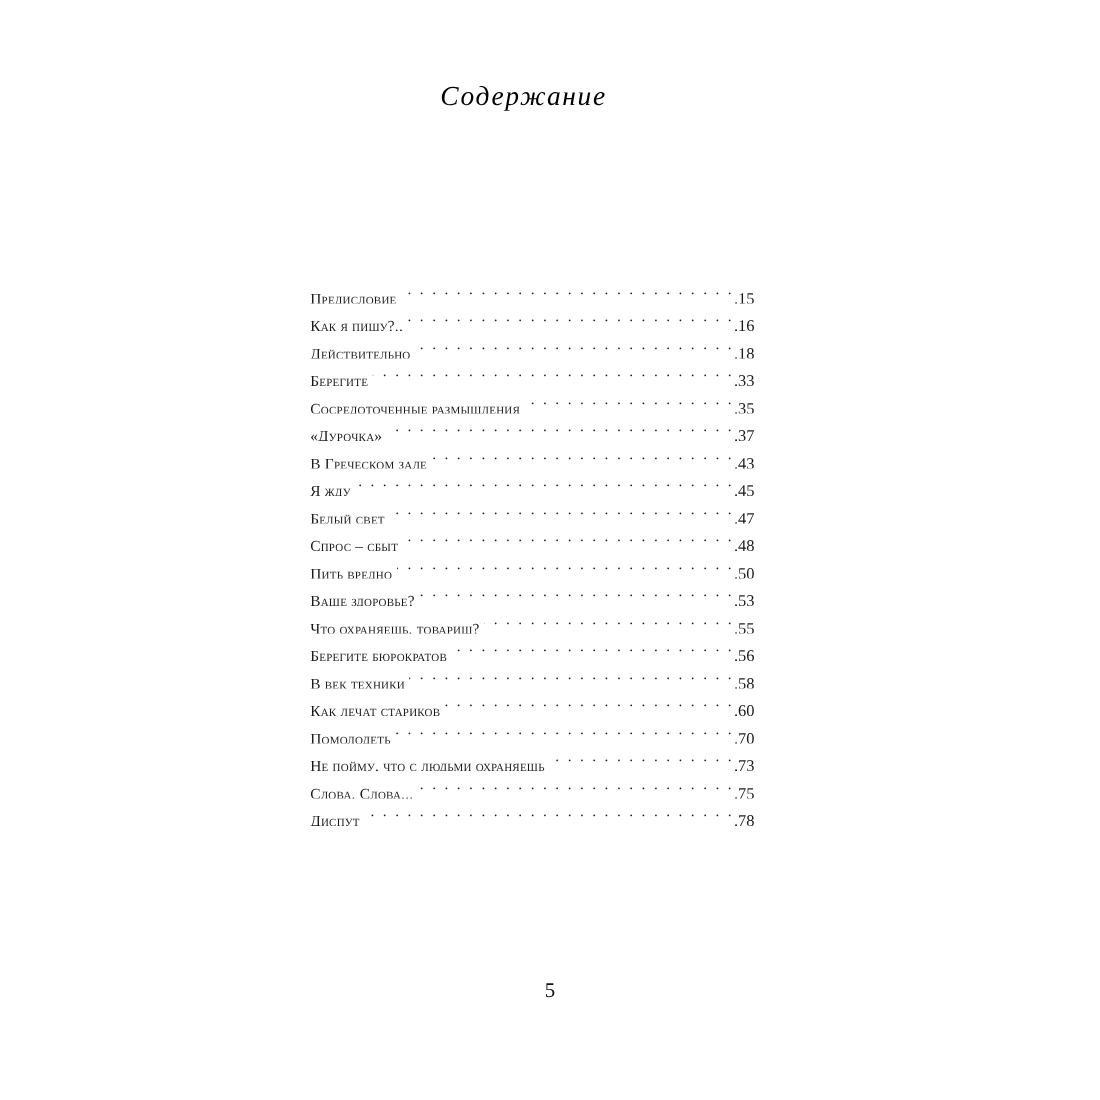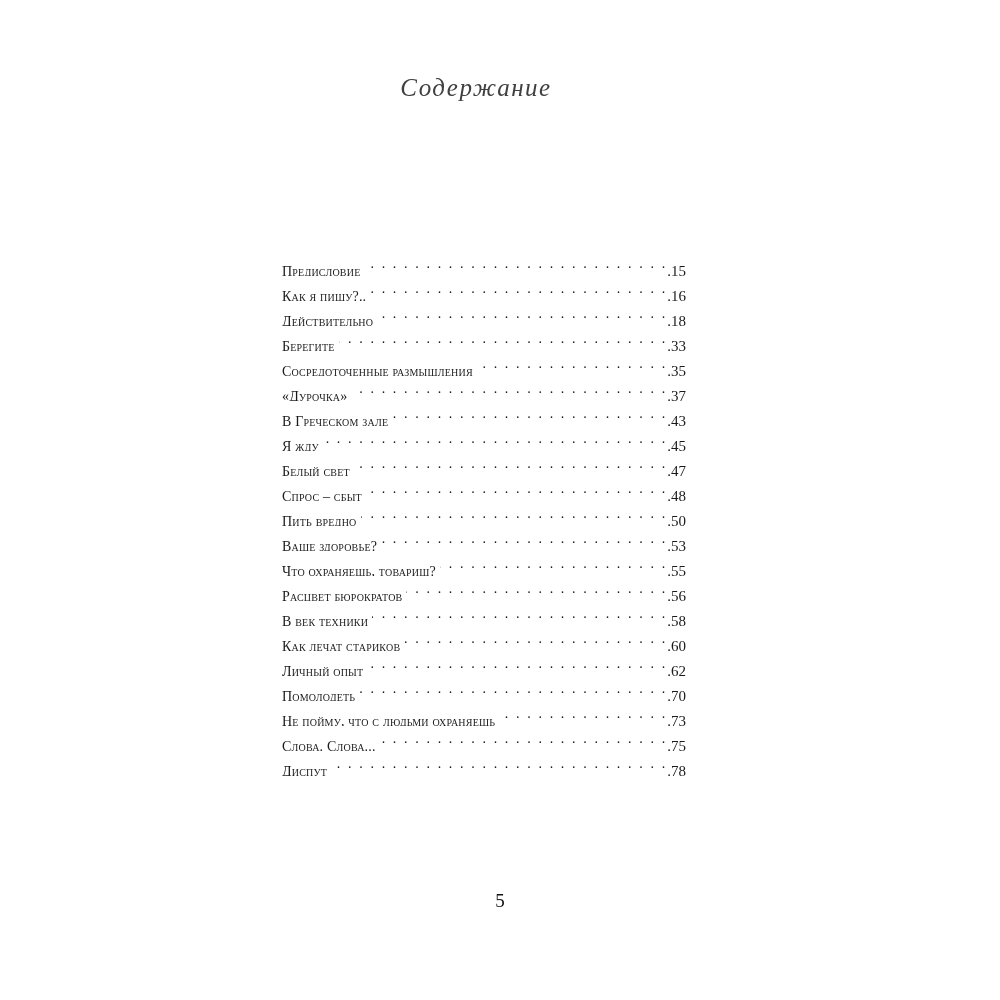--- a/index.html
+++ b/index.html
@@ -17,21 +17,21 @@
     }
     .page-title {
       position: absolute;
       top: 74px;
       left: 0;
       width: 952px;
       text-align: center;
       font-style: italic;
       font-size: 25px;
       letter-spacing: 1.5px;
-      color: #404040;
+      color: #000000;
     }
     .toc {
       position: absolute;
       top: 251px;
       left: 282px;
       width: 404px;
     }
     .toc-row {
       display: flex;
       align-items: baseline;
@@ -146,38 +146,33 @@
       <span class="toc-title">Ваше здоровье?</span>
       <span class="toc-leader"></span>
       <span class="toc-page">.53</span>
     </div>
     <div class="toc-row">
       <span class="toc-title">Что охраняешь, товарищ?</span>
       <span class="toc-leader"></span>
       <span class="toc-page">.55</span>
     </div>
     <div class="toc-row">
-      <span class="toc-title">Расцвет бюрократов</span>
+      <span class="toc-title">Берегите бюрократов</span>
       <span class="toc-leader"></span>
       <span class="toc-page">.56</span>
     </div>
     <div class="toc-row">
       <span class="toc-title">В век техники</span>
       <span class="toc-leader"></span>
       <span class="toc-page">.58</span>
     </div>
     <div class="toc-row">
       <span class="toc-title">Как лечат стариков</span>
       <span class="toc-leader"></span>
       <span class="toc-page">.60</span>
-    </div>
-    <div class="toc-row">
-      <span class="toc-title">Личный опыт</span>
-      <span class="toc-leader"></span>
-      <span class="toc-page">.62</span>
     </div>
     <div class="toc-row">
       <span class="toc-title">Помолодеть</span>
       <span class="toc-leader"></span>
       <span class="toc-page">.70</span>
     </div>
     <div class="toc-row">
       <span class="toc-title">Не пойму, что с людьми охраняешь</span>
       <span class="toc-leader"></span>
       <span class="toc-page">.73</span>

